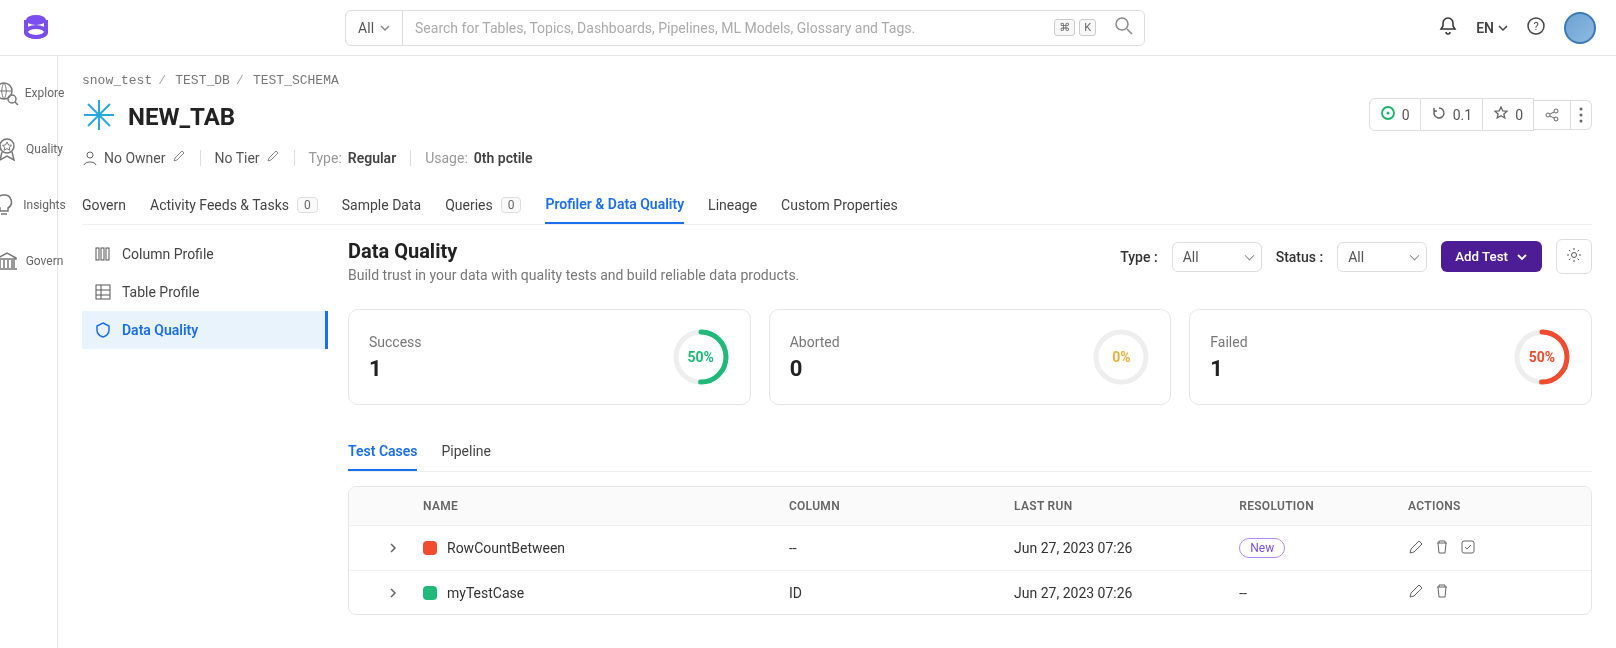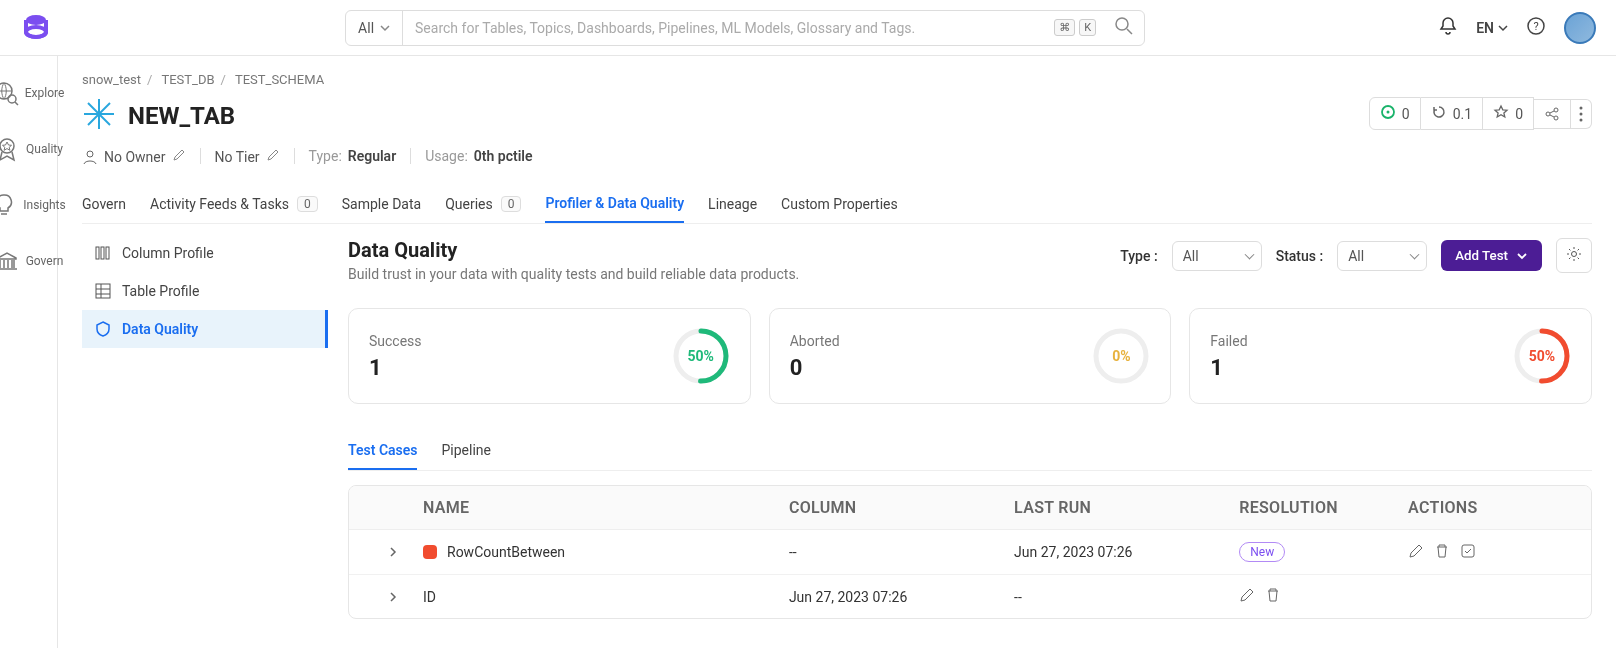--- a/index.html
+++ b/index.html
@@ -24,36 +24,36 @@
 
 .layout { display:flex; height: calc(100vh - 56px); }
 .sidebar { width:58px; border-right:1px solid #e6e6e6; display:flex; flex-direction:column; align-items:center; padding-top:24px; gap:30px;}
 .sidebar-item { display:flex; flex-direction:row; align-items:center; gap:6px; cursor:pointer; color:#666;}
 .sidebar-item span { font-size:12px; }
 
 .content { flex:1; overflow:auto; padding: 16px 24px; }
 
 
 .breadcrumb { color:#777; font-size:13px; margin-bottom:10px;}
-.breadcrumb span { cursor:pointer; }
+.breadcrumb span { cursor:pointer;font-family:Liberation Mono, monospace; }
 .breadcrumb .sep { margin:0 6px; color:#aaa;}
 .header-row { display:flex; align-items:flex-start; justify-content:space-between; }
 .title-wrap { display:flex; align-items:center; gap:12px; }
 .table-icon { color:#29a7de; }
 .page-title { font-size:24px; font-weight:700; color:#222; }
 .header-actions { display:flex; align-items:center; gap:0; }
 .pill { display:flex; align-items:center; gap:6px; border:1px solid #ddd; padding:6px 10px; background:#fff; cursor:pointer; color:#555;}
 .pill:first-child { border-radius:6px 0 0 6px; }
 .pill.version { border-left:none; }
 .pill.star { border-left:none; }
 .pill.share { border-left:none; border-radius:0; padding:6px 10px;}
 .pill.more { border-left:none; border-radius:0 6px 6px 0; padding:6px 8px;}
 .green-dot { color:#19b36a; }
 
-.meta-row { display:flex; align-items:flex-start; gap:14px; margin-top:14px; color:#555;}
+.meta-row { display:flex; align-items:flex-end; gap:14px; margin-top:14px; color:#555;}
 .meta-item { display:flex; align-items:center; gap:6px; }
 .meta-divider { width:1px; height:16px; background:#ddd; }
 .edit-icon { color:#888; cursor:pointer;}
 .light-label { color:#999; }
 .bold-val { color:#444; font-weight:600; }
 
 
 .tabs { display:flex; align-items:center; gap:24px; margin-top:20px; border-bottom:1px solid #eee; }
 .tab { padding:10px 0; cursor:pointer; color:#444; display:flex; align-items:center; gap:8px;}
 .tab.active { color:#1a6ef0; border-bottom:2px solid #1a6ef0; font-weight:600;}
@@ -86,21 +86,21 @@
 .ring-text { position:absolute; inset:0; display:flex; align-items:center; justify-content:center; font-weight:700; font-size:14px;}
 
 
 .subtabs { display:flex; gap:24px; margin-top:28px; border-bottom:1px solid #eee;}
 .subtab { padding:10px 0; cursor:pointer; color:#444;}
 .subtab.active { color:#1a6ef0; border-bottom:2px solid #1a6ef0; font-weight:600;}
 
 
 .table { border:1px solid #e6e6e6; border-radius:8px; margin-top:14px; overflow:hidden;}
 .thead, .trow { display:grid; grid-template-columns: 60px 2.6fr 1.6fr 1.6fr 1.2fr 1.2fr; align-items:center;}
-.thead { background:#fafafa; color:#666; font-size:16px; font-weight:600; letter-spacing:0.3px; padding:12px 14px; border-bottom:1px solid #eee;}
+.thead { background:#fafafa; color:#666; font-size:12px; font-weight:600; letter-spacing:0.3px; padding:12px 14px; border-bottom:1px solid #eee;}
 .trow { padding:12px 14px; border-bottom:1px solid #f1f1f1; }
 .trow:last-child { border-bottom:none;}
 .expand { cursor:pointer; color:#888; display:flex; justify-content:center;}
 .name-cell { display:flex; align-items:center; gap:10px;}
 .status-dot { width:14px; height:14px; border-radius:4px; }
 .status-red { background:#f14c2f; }
 .status-green { background:#1fb97a; }
 .res-badge { border:1px solid #b28af5; color:#7b4ef0; border-radius:12px; padding:2px 10px; font-size:12px; display:inline-block;}
 .row-actions { display:flex; gap:10px; color:#666;}
 .row-actions span { cursor:pointer;}
@@ -455,20 +455,24 @@
                   </svg></span>
             </div>
           </div>
 
           <div class="trow">
             <div class="expand">
                 <svg width="10" height="10" viewBox="0 0 10 10">
                   <path d="M3 1l4 4-4 4" stroke="#666" stroke-width="1.5" fill="none"></path>
                 </svg>
               </div>
+            <div class="name-cell">
+                <span class="status-dot status-green"></span>
+                <span>myTestCase</span>
+              </div>
             <div>ID</div>
             <div>Jun 27, 2023 07:26</div>
             <div>--</div>
             <div class="row-actions">
               <span><svg width="16" height="16" viewBox="0 0 16 16">
                     <path d="M2 14l1-4 8-8 3 3-8 8-4 1z" stroke="#666" fill="none"></path>
                   </svg></span>
               <span><svg width="16" height="16" viewBox="0 0 16 16">
                     <path d="M3 4h10M5 4V2h6v2M4 4l1 10h6l1-10" stroke="#666" fill="none"></path>
                   </svg></span>

